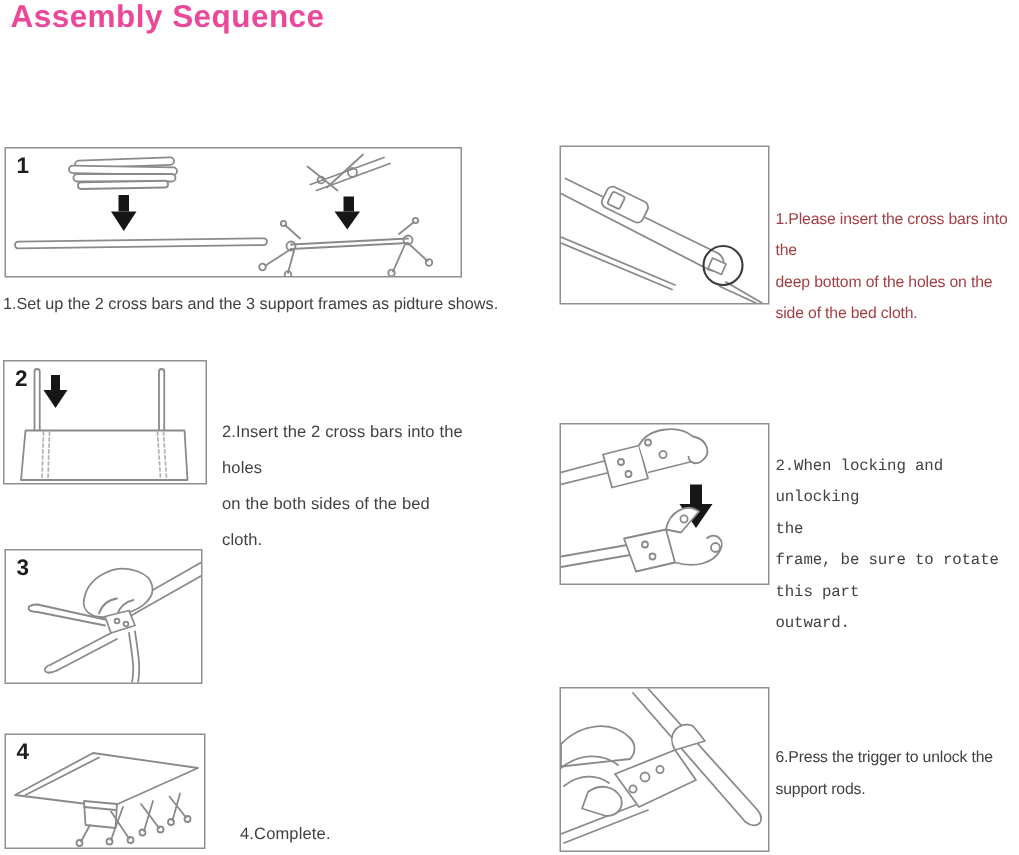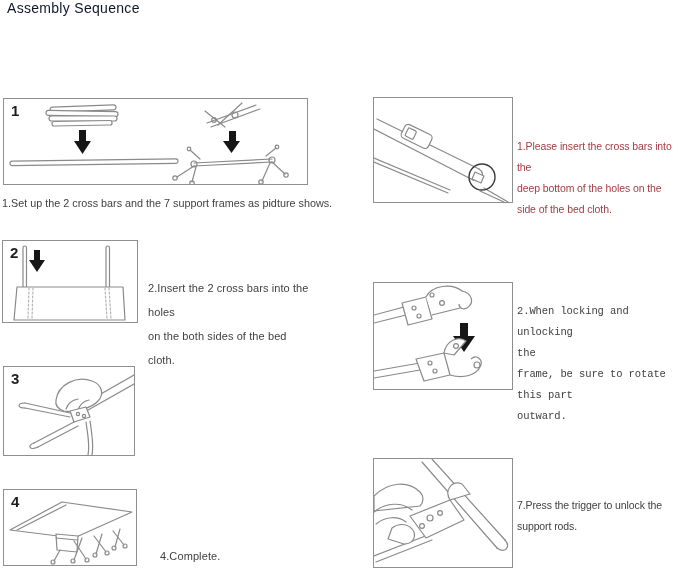--- a/index.html
+++ b/index.html
@@ -1,18 +1,18 @@
 <!DOCTYPE html>
 <html><head>
 <meta charset="utf-8">
 <style>
   html,body{margin:0;padding:0;background:#fff;}
   .page{position:relative;width:679px;height:570px;background:#ffffff;overflow:hidden;
         font-family:"Liberation Sans",sans-serif;color:#414141;}
-  .title{position:absolute;font-size:14px;font-weight:400;letter-spacing:0.3px;color:#0f172a;white-space:nowrap;}
+  .title{position:absolute;font-size:21px;font-weight:700;letter-spacing:0.3px;color:#ec4899;white-space:nowrap;}
   .figbox{position:absolute;border:1px solid #8f8f8f;background:#fff;box-sizing:border-box;}
   .stepnum{position:absolute;top:3px;left:7px;font-size:15px;font-weight:700;color:#1d1d1d;}
   .cap{position:absolute;font-size:11px;line-height:24px;white-space:pre-line;letter-spacing:0.1px;margin-top:32px;}
   .cap-single{position:absolute;font-size:10.8px;white-space:nowrap;letter-spacing:0;}
   .pcap{position:absolute;font-size:10.5px;line-height:21px;white-space:pre-line;width:162px;letter-spacing:-0.1px;}
   .red{color:#a33f44;}
   svg{display:block;}
   .la{stroke:#8a8a8a;stroke-width:1.2;fill:none;stroke-linecap:round;stroke-linejoin:round;}
   .laf{stroke:#8a8a8a;stroke-width:1.2;fill:#ffffff;stroke-linejoin:round;}
   .arrow{fill:#161616;stroke:none;}
@@ -64,21 +64,21 @@
           <circle cx="171" cy="79" r="2.2"></circle>
         <path d="M192,68 L188,83"></path>
           <circle cx="188" cy="84" r="2.2"></circle>
         <path d="M268,63 L281,75"></path>
           <circle cx="282" cy="76" r="2.2"></circle>
         <path d="M266,64 L258,82"></path>
           <circle cx="257" cy="83" r="2.2"></circle>
       </g>
     </svg>
   </div>
-  <div class="cap-single" style="left:2px;top:197px;">1.Set up the 2 cross bars and the 7 support frames as pidture shows.</div>
+  <div class="cap-single" style="left:2px;top:197px;">1.Set up the 2 cross bars and the 3 support frames as pidture shows.</div>
 
   <div class="figbox" style="left:2px;top:240px;width:136px;height:83px;">
     <span class="stepnum">2</span>
     <svg width="134" height="81" viewBox="0 0 134 81">
       <rect class="laf" x="20" y="5" width="3.5" height="42" rx="1.7"></rect>
       <rect class="laf" x="103" y="5" width="3.5" height="42" rx="1.7"></rect>
       <g>
         <rect class="arrow" x="31" y="9" width="6" height="10"></rect>
         <polygon class="arrow" points="26,19 42,19 34,31"></polygon>
       </g>
@@ -226,16 +226,16 @@
         <path class="laf" d="M76,41 C70,31 78,21 88,25 L96,35 Z"></path>
       </g>
       <g>
         <path class="laf" d="M0,37 C14,23 34,21 46,33 C50,37 50,43 46,47 L0,52 Z"></path>
         <path class="la" d="M0,53 C12,43 28,43 38,51"></path>
         <path class="la" d="M2,65 C12,57 24,57 32,63"></path>
         <path class="laf" d="M18,69 C26,63 36,65 40,73 C42,79 38,85 30,85 L14,80 Z"></path>
       </g>
     </svg>
   </div>
-  <div class="pcap" style="left:517px;top:495px;">7.Press the trigger to unlock the
+  <div class="pcap" style="left:517px;top:495px;">6.Press the trigger to unlock the
 support rods.</div>
 
 </div>
 
 </body></html>

